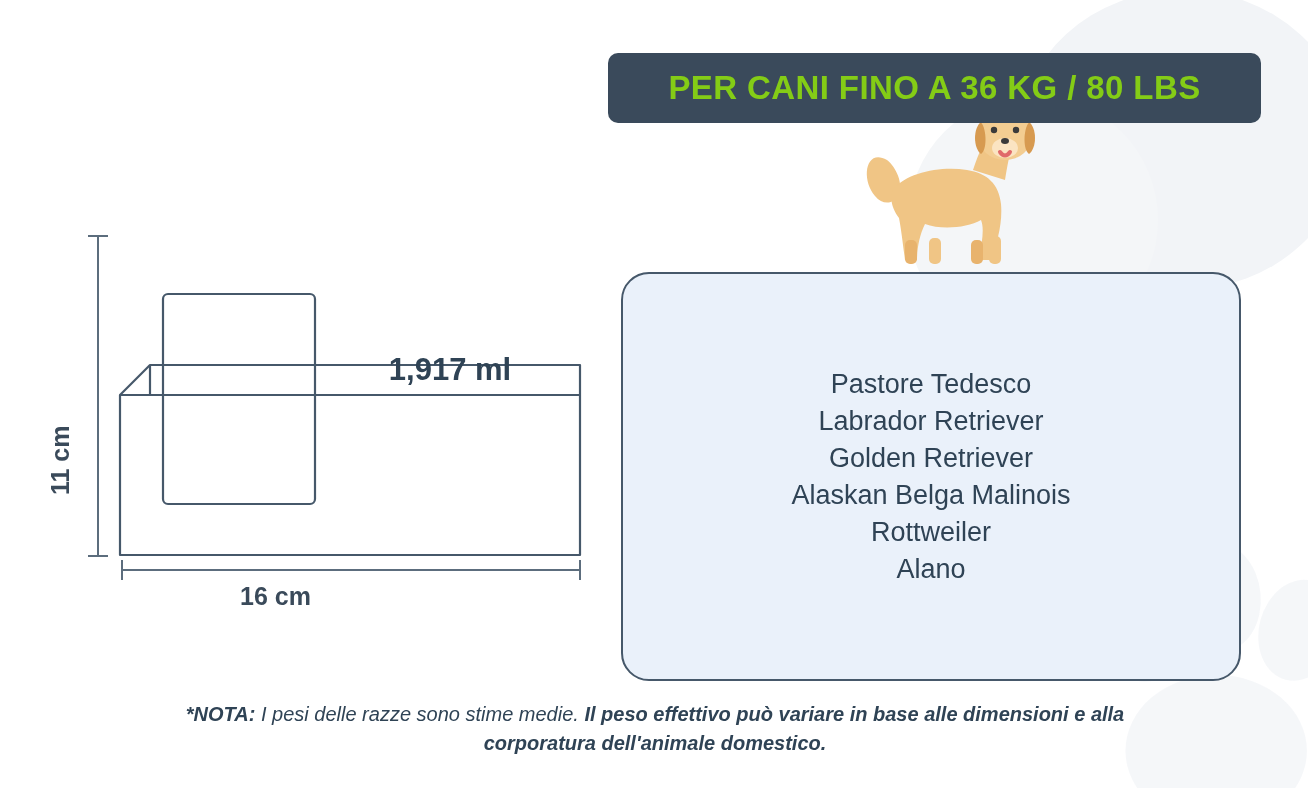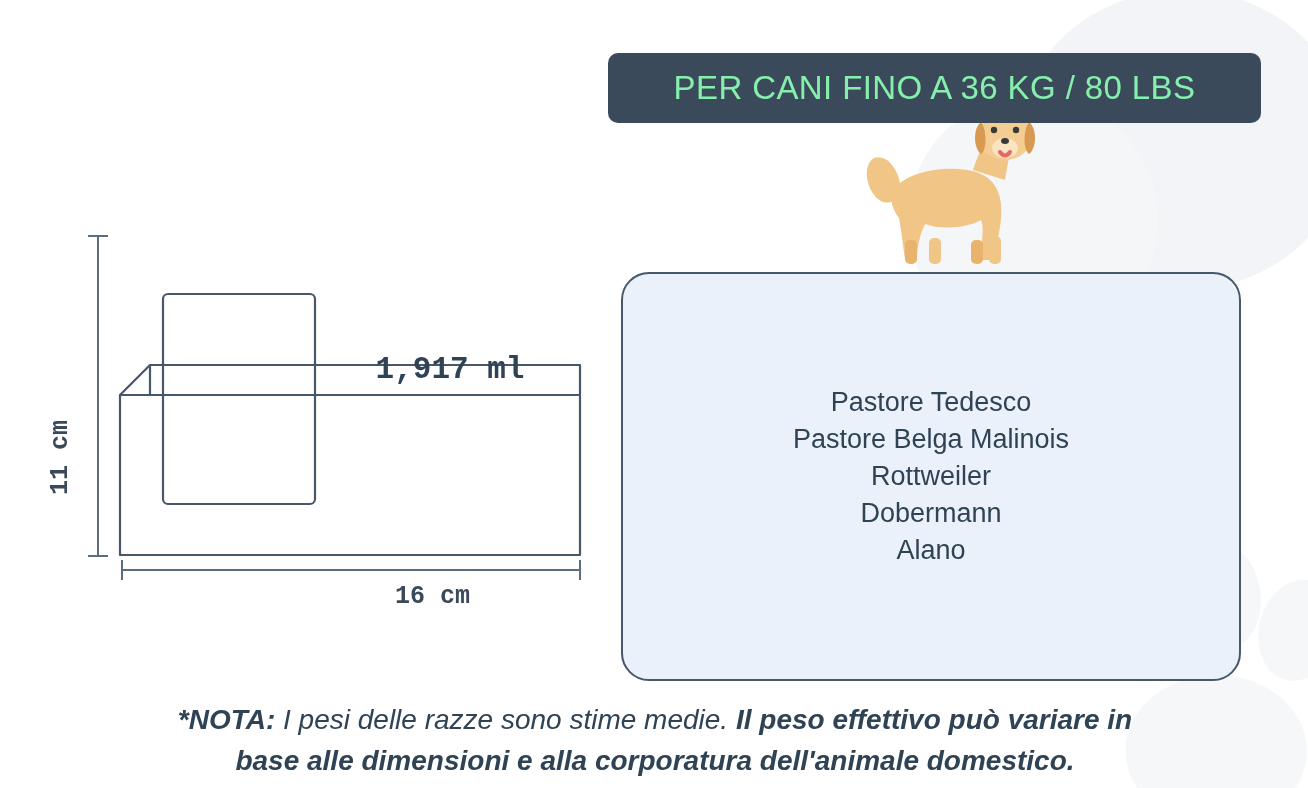--- a/index.html
+++ b/index.html
@@ -50,21 +50,20 @@
   }
 
   
   #box-area {
     position: absolute;
     left: 0;
     top: 150px;
     width: 600px;
     height: 520px;
     z-index: 2;
-    font-family: Liberation Mono, monospace;
   }
   #box-svg { position: absolute; left: 0; top: 0; }
   .vol-text {
     position: absolute;
     left: 300px;
     top: 200px;
     width: 300px;
     text-align: center;
     color: #2f4355;
     font-size: 31px;
@@ -81,41 +80,41 @@
     left: 46px;
     top: 345px;
     transform: rotate(-90deg);
     transform-origin: left top;
     white-space: nowrap;
   }
   #width-label {
     left: 240px;
     top: 432px;
     width: 230px;
-    text-align: right;
+    text-align: left;
   }
 
   
   #banner {
     position: absolute;
     left: 608px;
     top: 53px;
     width: 653px;
     height: 70px;
     background: #3a4a5b;
     border-radius: 10px;
     display: flex;
     align-items: center;
     justify-content: center;
     z-index: 3;
   }
   #banner-text {
-    color: #86efac;
+    color: #84cc16;
     font-size: 33px;
-    font-weight: normal;
+    font-weight: bold;
     letter-spacing: .4px;
   }
 
   
   #dog {
     position: absolute;
     left: 855px;
     top: 108px;
     width: 185px;
     height: 172px;
@@ -148,21 +147,21 @@
   }
 
   
   #note {
     position: absolute;
     left: 150px;
     top: 700px;
     width: 1010px;
     text-align: center;
     color: #2f4355;
-    font-size: 28px;
+    font-size: 20px;
     font-style: italic;
     line-height: 1.45;
     z-index: 3;
   }
   #note b { font-weight: bold; }
 </style>
 </head>
 <body>
 
 <div id="page">
@@ -238,23 +237,24 @@
     <ellipse cx="150" cy="40" rx="13" ry="10" fill="#fbe4c2"></ellipse>
     <ellipse cx="150" cy="33" rx="4" ry="3" fill="#3a3a3a"></ellipse>
     <path d="M145 44 q5 7 10 0" stroke="#e06a6a" stroke-width="4" fill="none" stroke-linecap="round"></path>
 
     <circle cx="139" cy="22" r="3.2" fill="#3a3a3a"></circle>
     <circle cx="161" cy="22" r="3.2" fill="#3a3a3a"></circle>
   </svg>
 
   <div id="breed-card">
     <div class="breed">Pastore Tedesco</div>
-    <div class="breed">Pastore Belga Malinois</div>
+    <div class="breed">Labrador Retriever</div>
+    <div class="breed">Golden Retriever</div>
+    <div class="breed">Alaskan Belga Malinois</div>
     <div class="breed">Rottweiler</div>
-    <div class="breed">Dobermann</div>
     <div class="breed">Alano</div>
   </div>
 
   <div id="note">
     <b>*NOTA:</b><span> I pesi delle razze sono stime medie. </span><b>Il peso effettivo può variare in base alle dimensioni e alla corporatura dell'animale domestico.</b>
   </div>
 
 </div>
 
 </body></html>

